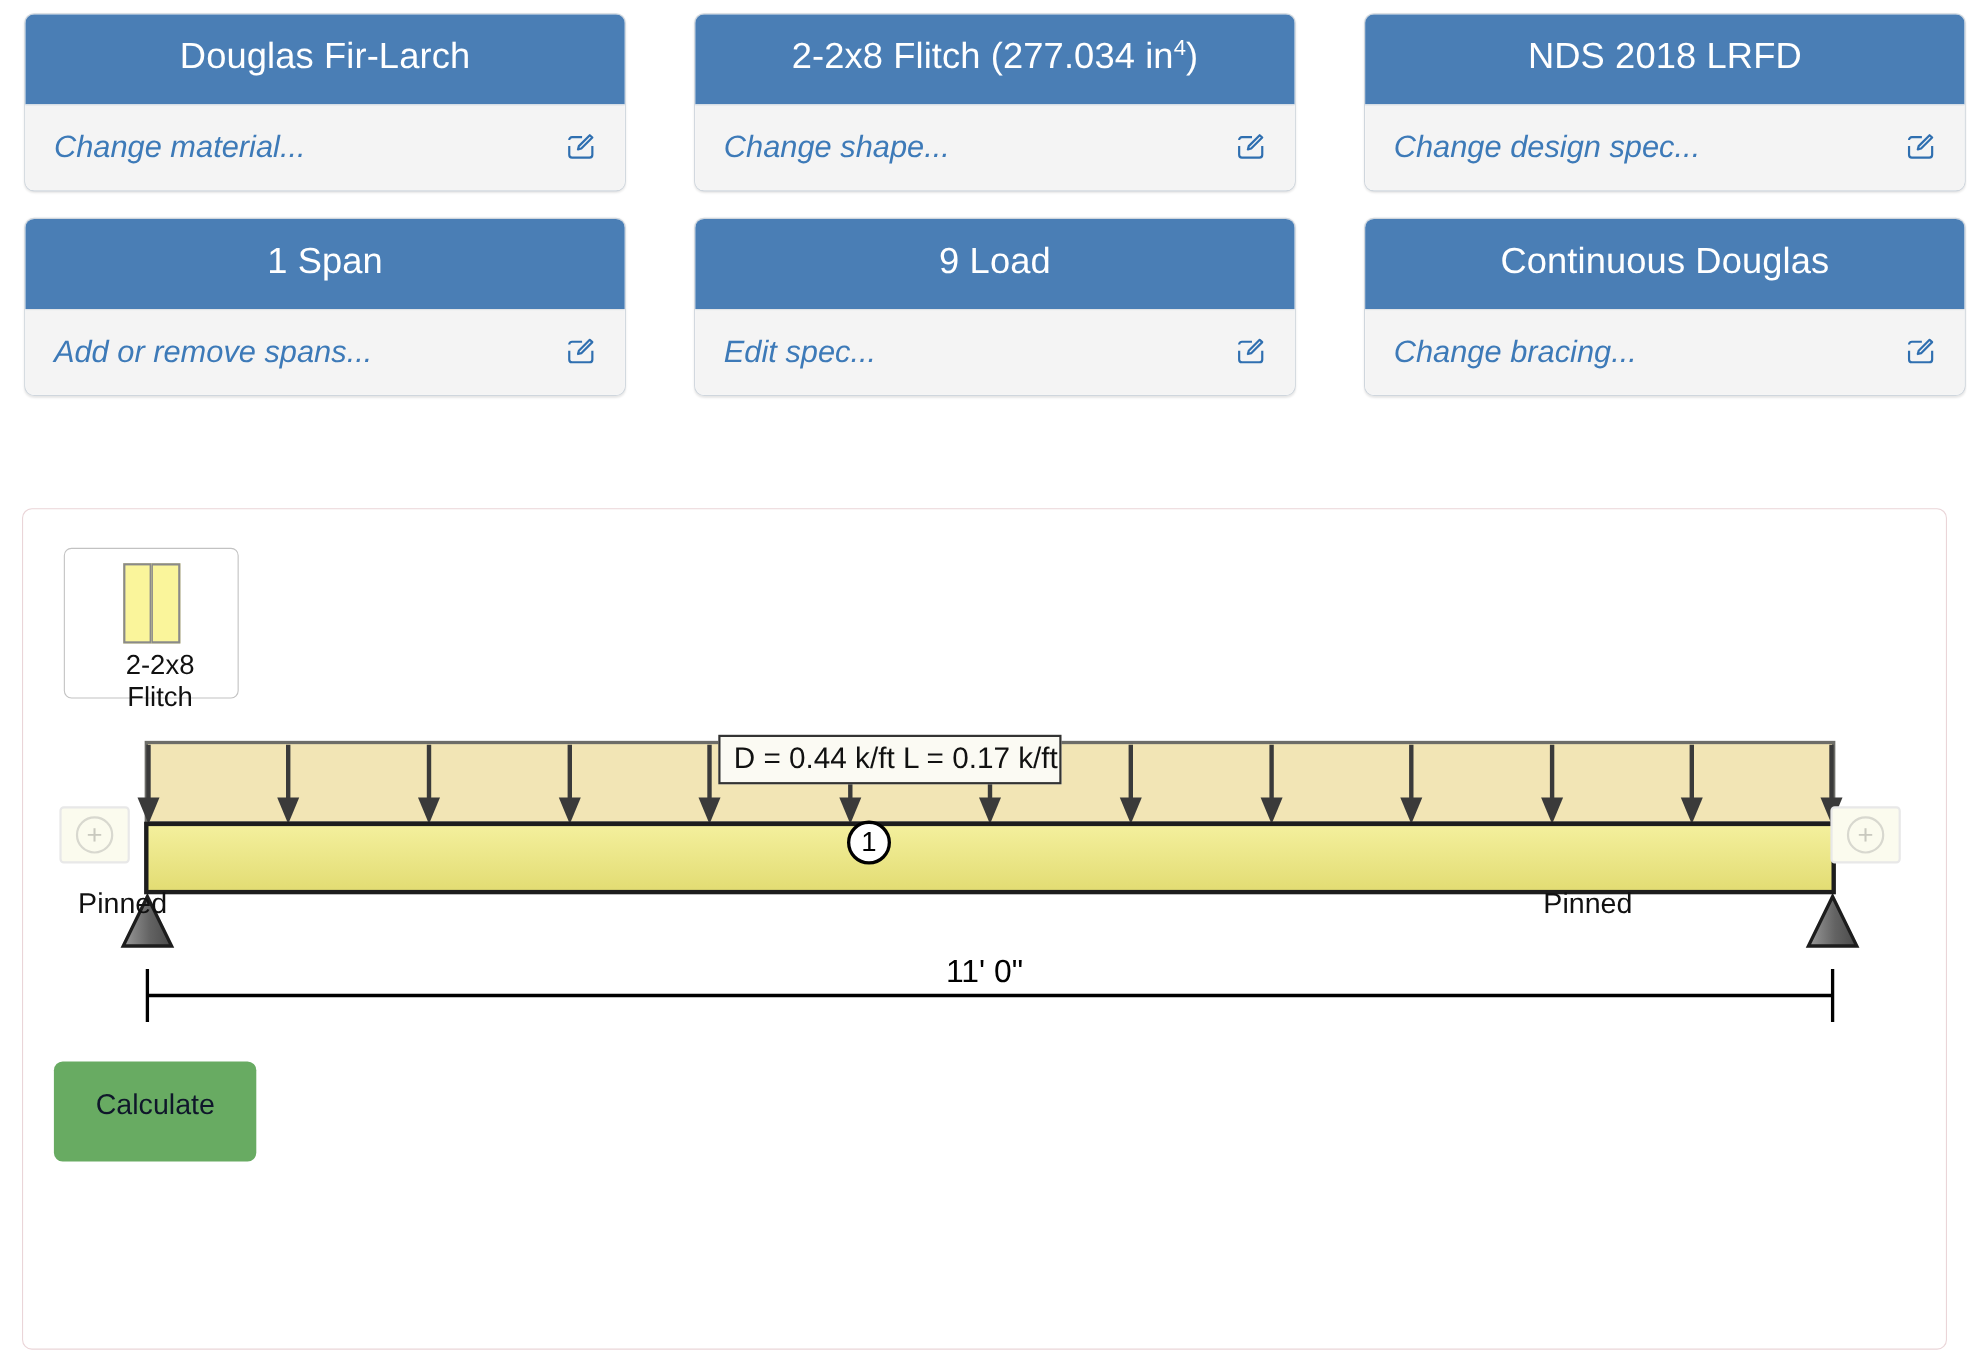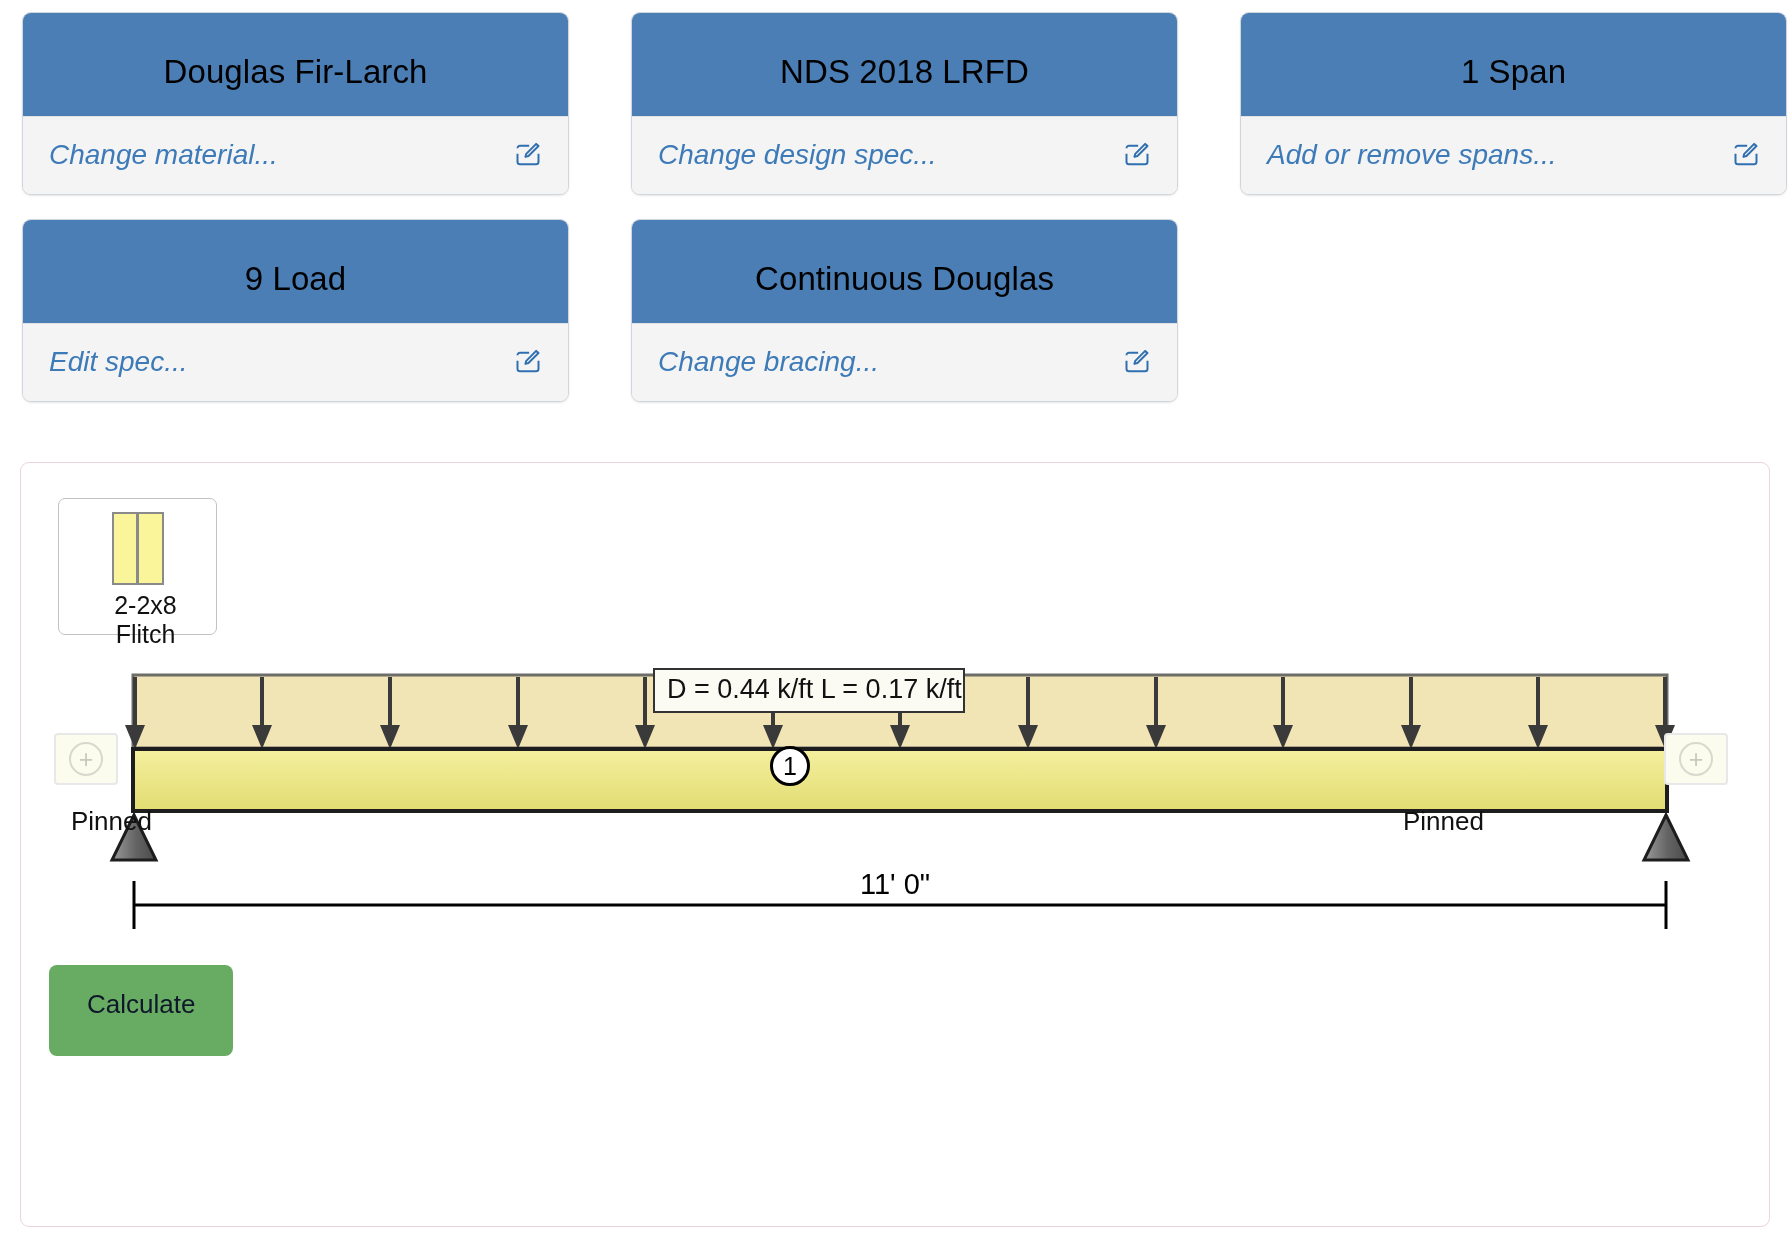--- a/index.html
+++ b/index.html
@@ -24,25 +24,25 @@
   }
   .card {
     background: #ffffff;
     border: 1px solid #cfd6dd;
     border-radius: 9px;
     box-shadow: 0 1px 2px rgba(0,0,0,0.10);
     overflow: hidden;
   }
   .card-header {
     background: #4a7eb5;
-    color: #000000;
+    color: #ffffff;
     text-align: center;
     font-size: 33px;
     line-height: 1;
-    padding: 42px 10px 28px 10px;
+    padding: 21px 10px 28px 10px;
     letter-spacing: 0.1px;
     white-space: nowrap;
   }
   .card-header sup {
     font-size: 20px;
     vertical-align: super;
     line-height: 0;
   }
   .card-body {
     background: #f4f4f4;
@@ -189,20 +189,33 @@
         <span class="edit-icon">
           <svg viewBox="0 0 24 24" fill="none" stroke="currentColor" stroke-width="1.7">
             <path d="M3 6.2a2.2 2.2 0 0 1 2.2-2.2H13"></path>
             <path d="M21 11v6.8A2.2 2.2 0 0 1 18.8 20H5.2A2.2 2.2 0 0 1 3 17.8V11"></path>
             <path d="M21 4.3 12.4 12.9l-2.6.7.7-2.6L19 2.5z" stroke-linejoin="round"></path>
           </svg>
         </span>
       </div>
     </div>
 
+    <div class="card">
+      <div class="card-header"><span>2-2x8 Flitch (277.034 in</span><sup>4</sup><span>)</span></div>
+      <div class="card-body">
+        <span class="card-body-label">Change shape...</span>
+        <span class="edit-icon">
+          <svg viewBox="0 0 24 24" fill="none" stroke="currentColor" stroke-width="1.7">
+            <path d="M3 6.2a2.2 2.2 0 0 1 2.2-2.2H13"></path>
+            <path d="M21 11v6.8A2.2 2.2 0 0 1 18.8 20H5.2A2.2 2.2 0 0 1 3 17.8V11"></path>
+            <path d="M21 4.3 12.4 12.9l-2.6.7.7-2.6L19 2.5z" stroke-linejoin="round"></path>
+          </svg>
+        </span>
+      </div>
+    </div>
 
     <div class="card">
       <div class="card-header"><span>NDS 2018 LRFD</span></div>
       <div class="card-body">
         <span class="card-body-label">Change design spec...</span>
         <span class="edit-icon">
           <svg viewBox="0 0 24 24" fill="none" stroke="currentColor" stroke-width="1.7">
             <path d="M3 6.2a2.2 2.2 0 0 1 2.2-2.2H13"></path>
             <path d="M21 11v6.8A2.2 2.2 0 0 1 18.8 20H5.2A2.2 2.2 0 0 1 3 17.8V11"></path>
             <path d="M21 4.3 12.4 12.9l-2.6.7.7-2.6L19 2.5z" stroke-linejoin="round"></path>

